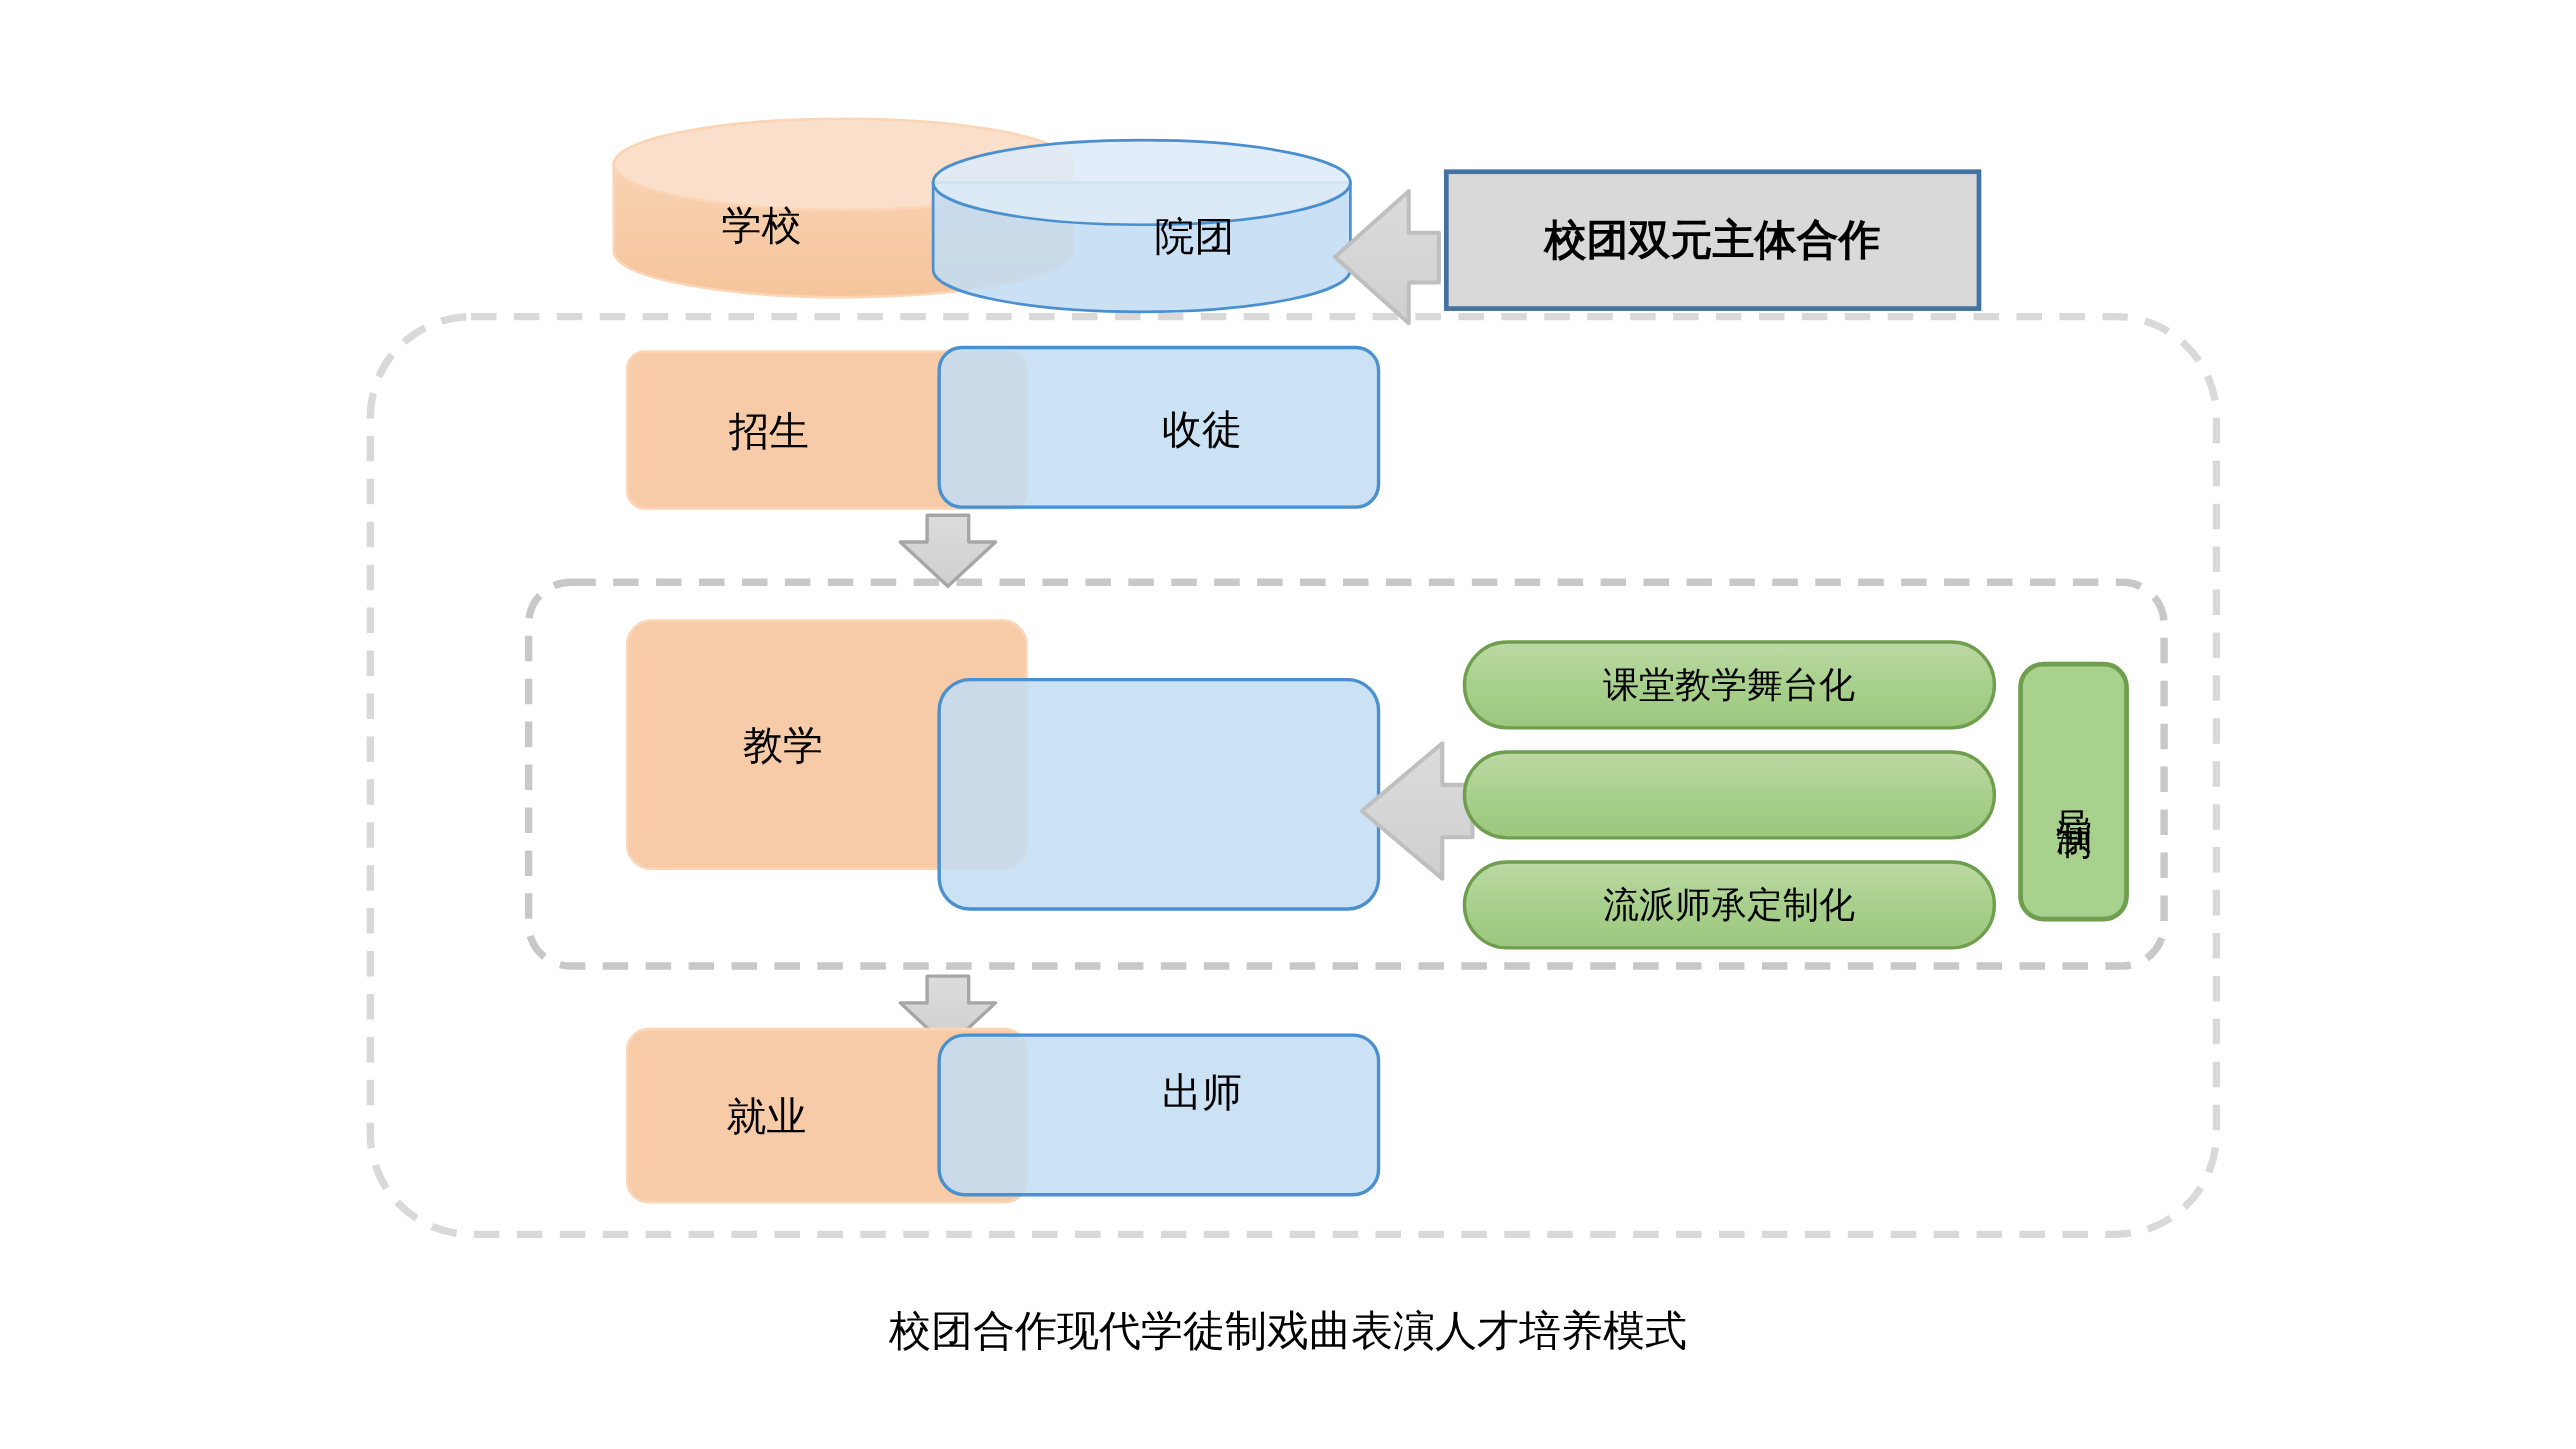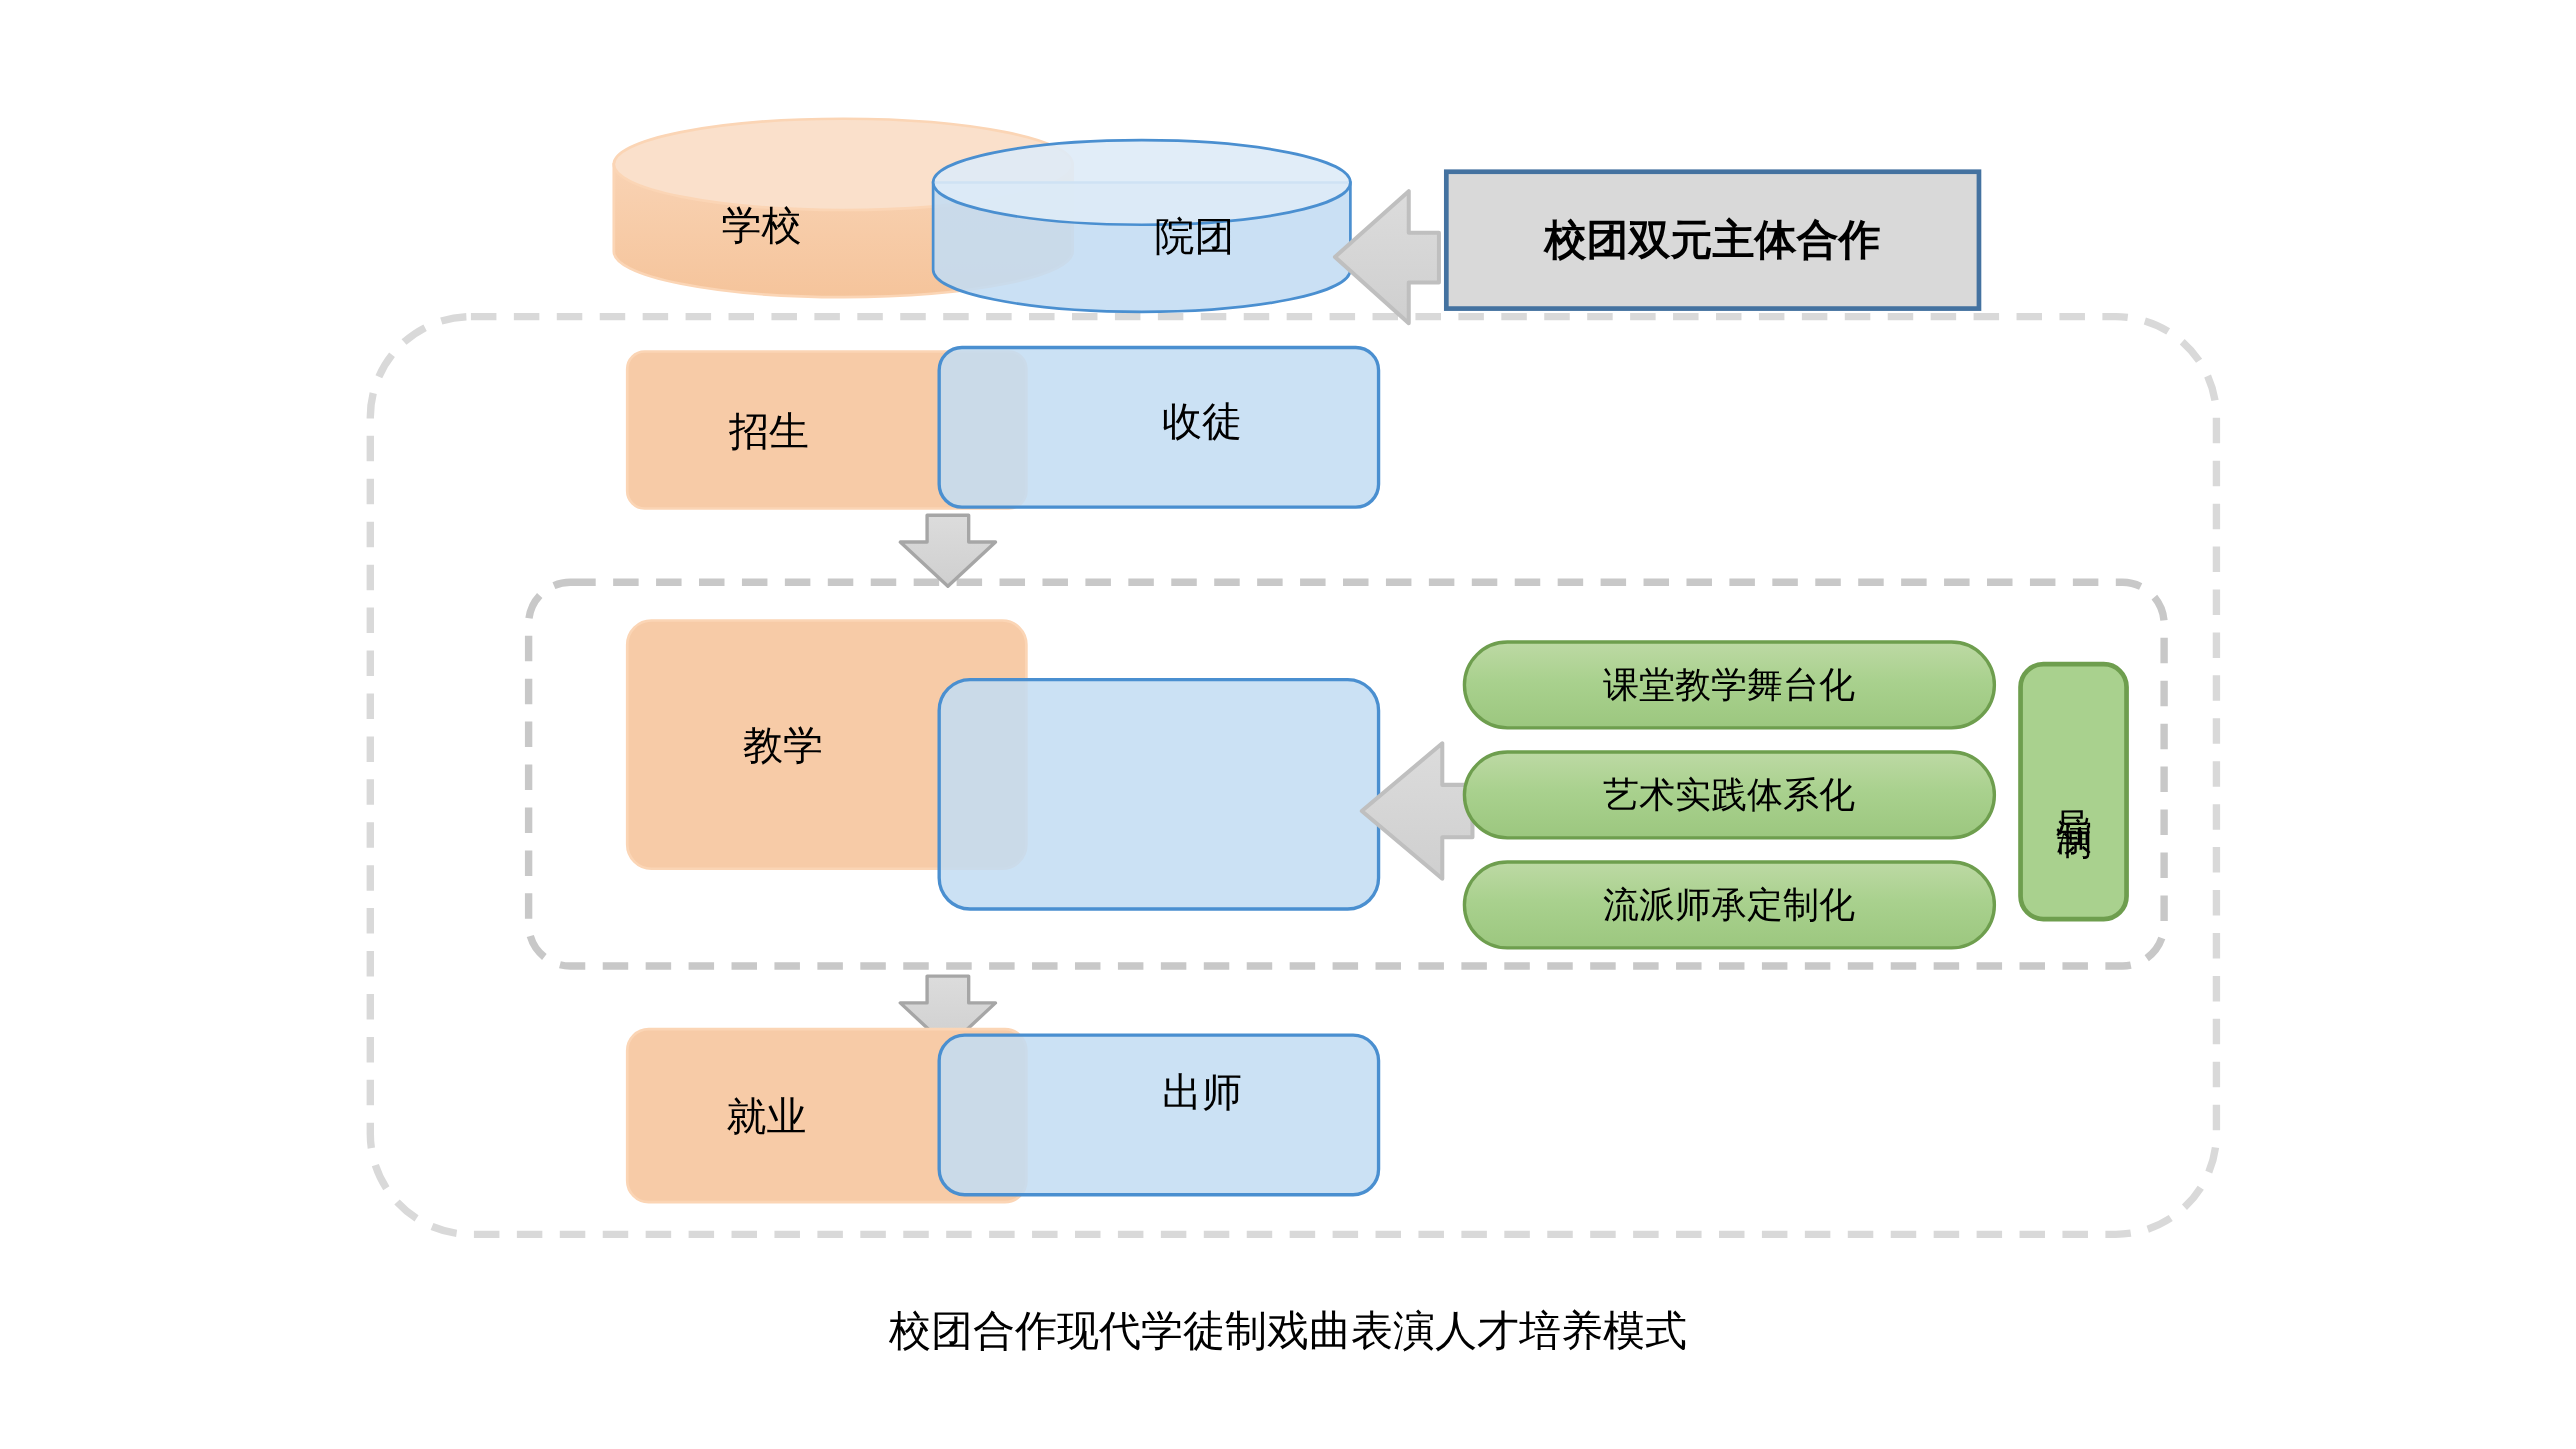--- a/index.html
+++ b/index.html
@@ -119,29 +119,28 @@
     <rect x="1400" y="1543" width="655" height="238" rx="38" ry="38" fill="#C3DCF2" fill-opacity="0.86" stroke="#4A8FD0" stroke-width="5"></rect>
   </svg>
 
   <div class="txt txt-lg" style="left:614px; top:184px; width:295px; height:81px;">学校</div>
 
   <div class="txt txt-lg" style="left:1047px; top:195px; width:295px; height:81px;">院团</div>
 
   <div class="txt txt-call" style="left:1446px; top:172px; width:533px; height:137px;font-weight:bold;">校团双元主体合作</div>
 
   <div class="txt txt-lg" style="left:627px; top:352px; width:284px; height:157px;">招生</div>
-  <div class="txt txt-lg" style="left:1026px; top:341px; width:352px; height:160px;">收徒</div>
+  <div class="txt txt-lg" style="left:1026px; top:349px; width:352px; height:160px;">收徒</div>
 
   <div class="txt txt-lg" style="left:627px; top:621px; width:312px; height:248px;">教学</div>
 
   <div class="txt txt-lg" style="left:627px; top:1029px; width:279px; height:173px;">就业</div>
   <div class="txt txt-lg" style="left:1026px; top:1012px; width:352px; height:160px;">出师</div>
 
   <div class="txt txt-pill" style="left:1464px; top:642px; width:530px; height:86px;">课堂教学舞台化</div>
-  <div class="txt txt-pill" style="left:1464px; top:752px; width:530px; height:86px;">艺术实践体系化</div>
   <div class="txt txt-pill" style="left:1464px; top:862px; width:530px; height:86px;">流派师承定制化</div>
 
   <div class="txt txt-vert" style="left:2021px; top:664px; width:106px; height:255px;">导演制</div>
 
   <div class="txt txt-cap" style="left:550px; top:1291px; width:1476px; height:81px;">校团合作现代学徒制戏曲表演人才培养模式</div>
 
 </div>
 
 
 </body></html>

